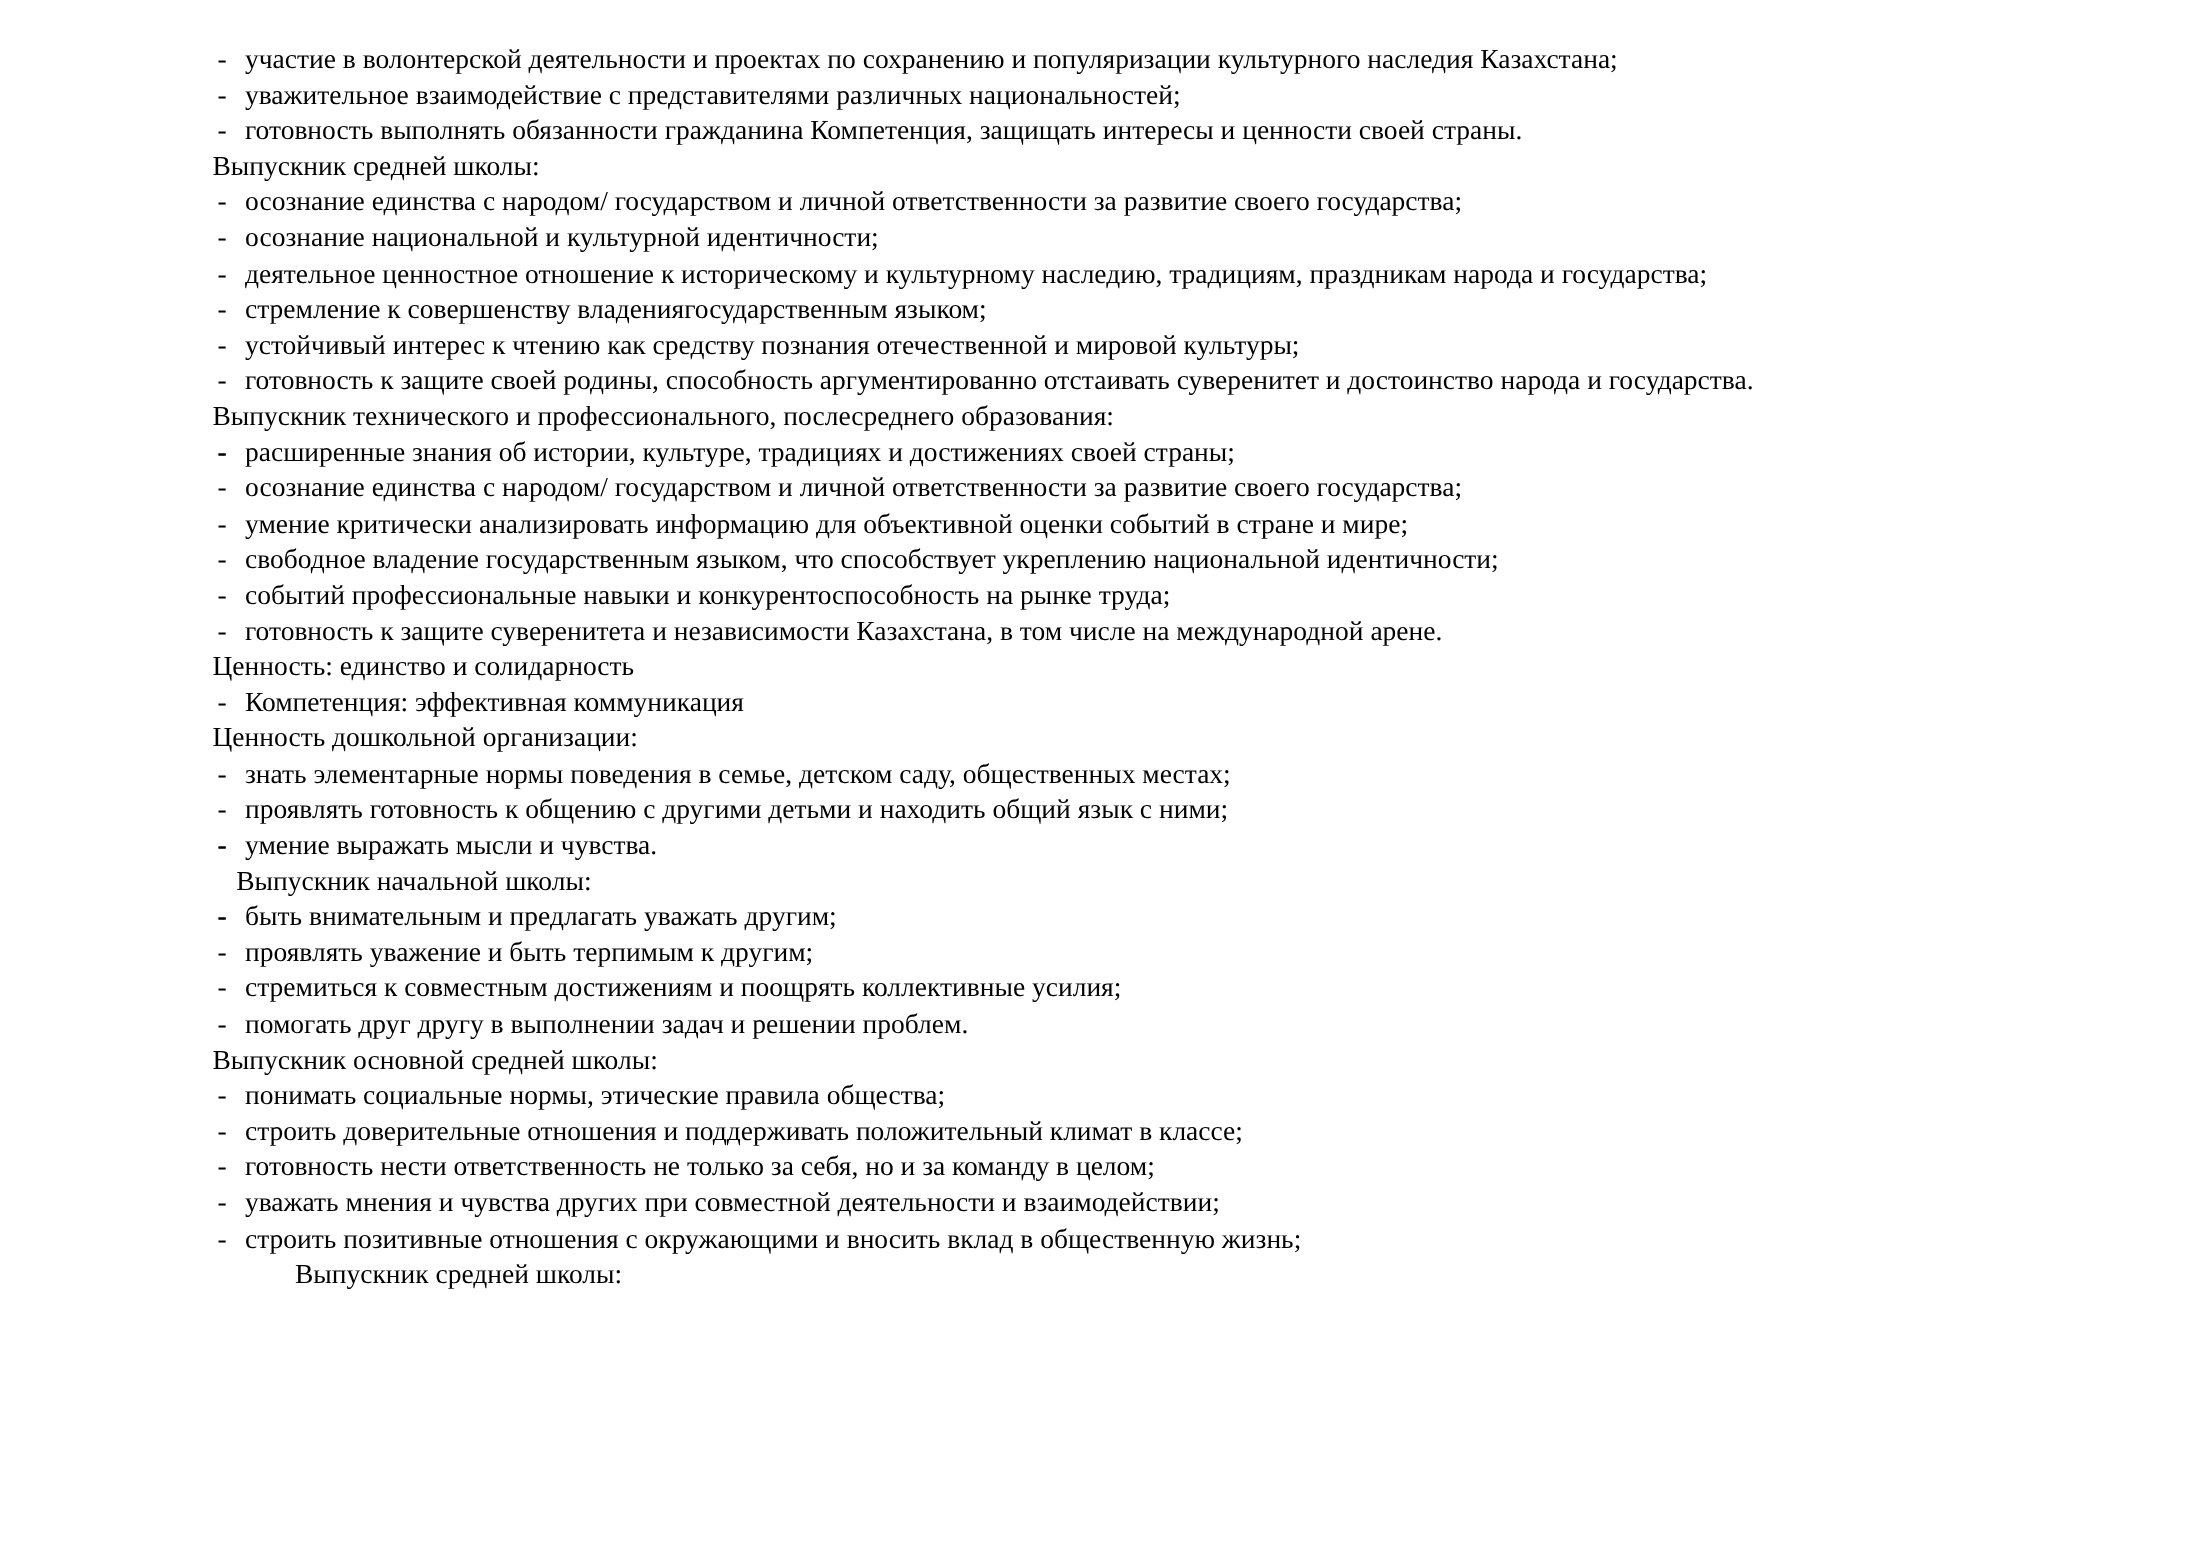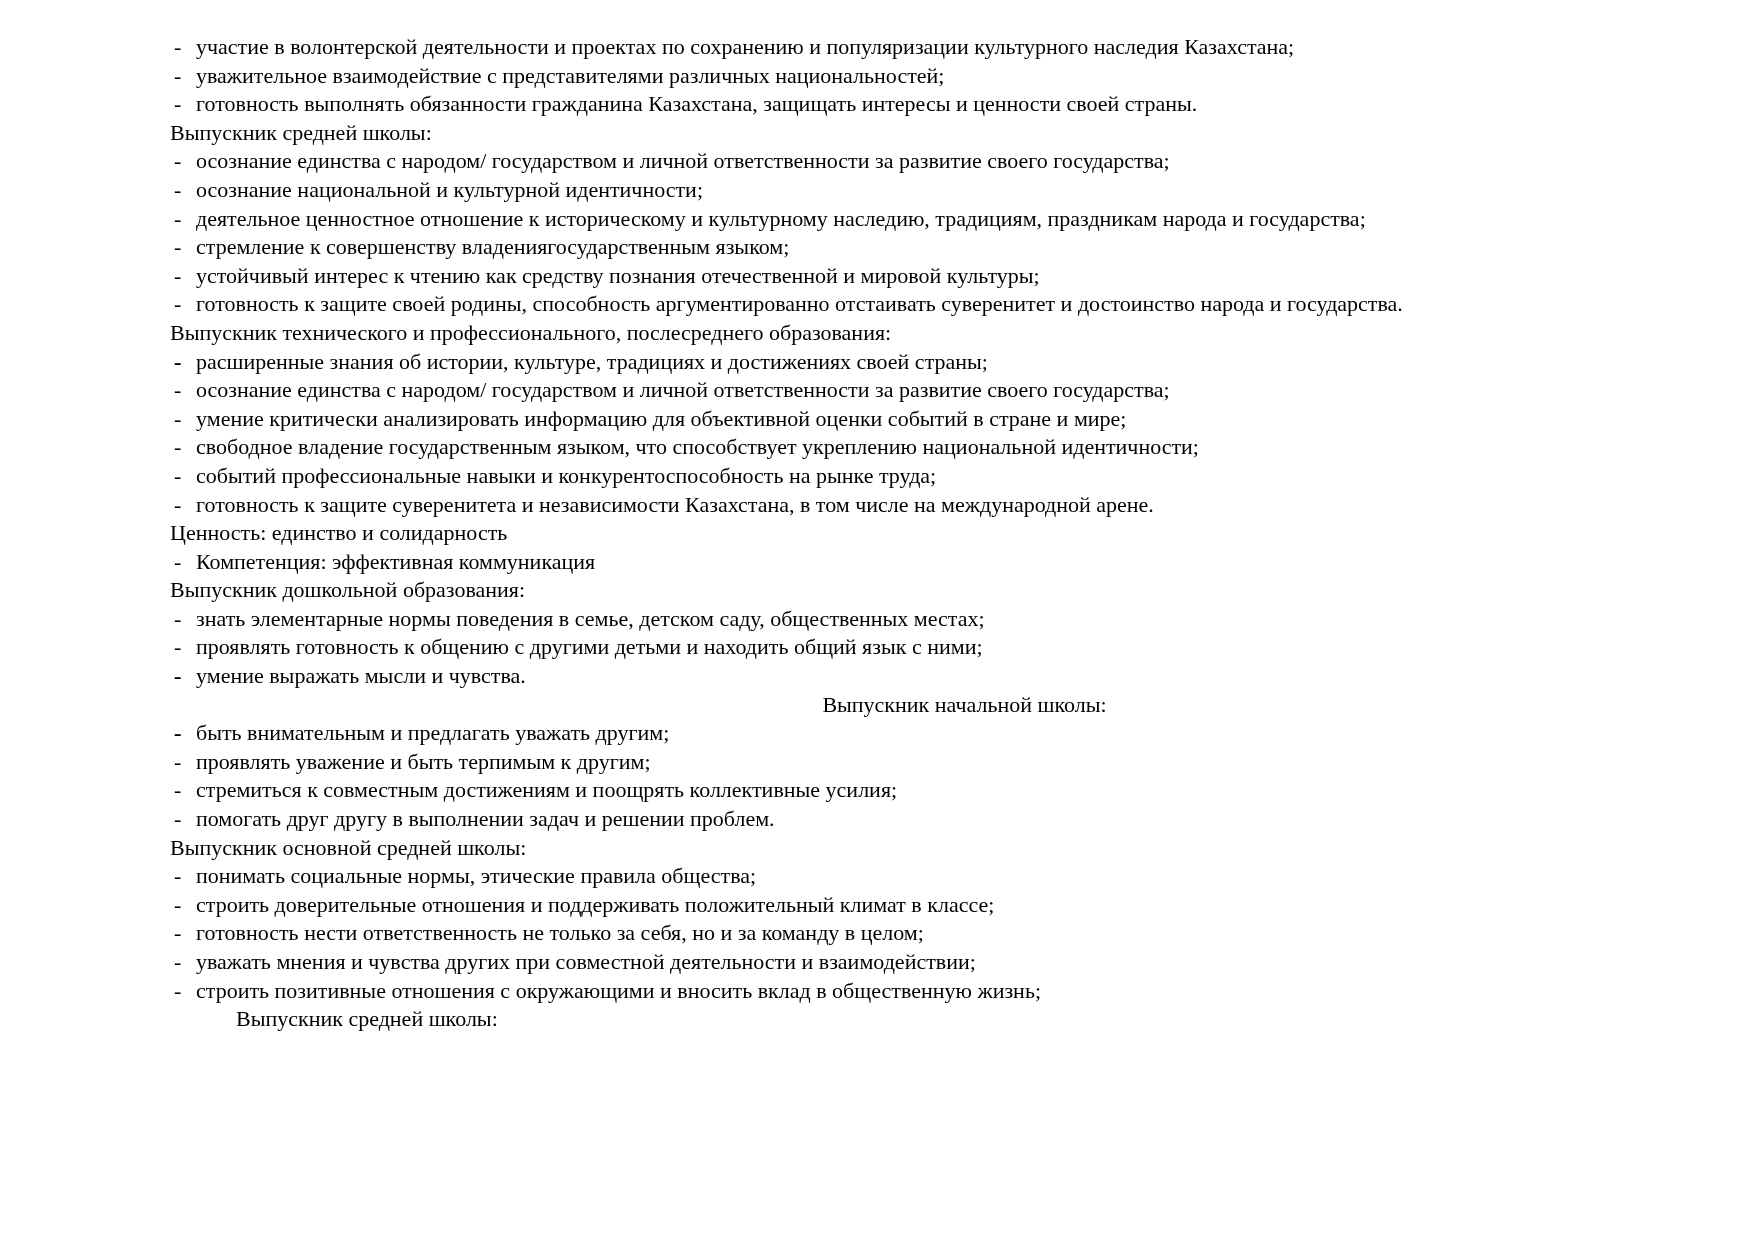--- a/index.html
+++ b/index.html
@@ -22,58 +22,58 @@
     background: #ffffff;
   }
   .doc-line {
     font-size: 22px;
     line-height: 28.6px;
     white-space: nowrap;
   }
   .doc-line.heading {
     font-weight: normal;
   }
-  .doc-line.indent-1 { padding-left: 19px; text-align: center; }
+  .doc-line.indent-1 { padding-left: 19px; }
   .doc-line.indent-2 { padding-left: 66px; }
   .doc-line.bullet {
     position: relative;
     padding-left: 26px;
   }
   .doc-line.bullet .dash {
     position: absolute;
     left: 4px;
     top: 0;
   }
 </style>
 </head>
 <body>
 
 <div class="doc-page">
   <main id="doc-lines">
       <div class="doc-line bullet"><span class="dash">-</span><span>участие в волонтерской деятельности и проектах по сохранению и популяризации культурного наследия Казахстана;</span></div>
       <div class="doc-line bullet"><span class="dash">-</span><span>уважительное взаимодействие с представителями различных национальностей;</span></div>
-      <div class="doc-line bullet"><span class="dash">-</span><span>готовность выполнять обязанности гражданина Казахстана, защищать интересы и ценности своей страны.</span></div>
+      <div class="doc-line bullet"><span class="dash">-</span><span>готовность выполнять обязанности гражданина Компетенция, защищать интересы и ценности своей страны.</span></div>
       <div class="doc-line heading"><span>Выпускник средней школы:</span></div>
       <div class="doc-line bullet"><span class="dash">-</span><span>осознание единства с народом/ государством и личной ответственности за развитие своего государства;</span></div>
       <div class="doc-line bullet"><span class="dash">-</span><span>осознание национальной и культурной идентичности;</span></div>
       <div class="doc-line bullet"><span class="dash">-</span><span>деятельное ценностное отношение к историческому и культурному наследию, традициям, праздникам народа и государства;</span></div>
       <div class="doc-line bullet"><span class="dash">-</span><span>стремление к совершенству владениягосударственным языком;</span></div>
       <div class="doc-line bullet"><span class="dash">-</span><span>устойчивый интерес к чтению как средству познания отечественной и мировой культуры;</span></div>
       <div class="doc-line bullet"><span class="dash">-</span><span>готовность к защите своей родины, способность аргументированно отстаивать суверенитет и достоинство народа и государства.</span></div>
       <div class="doc-line heading"><span>Выпускник технического и профессионального, послесреднего образования:</span></div>
       <div class="doc-line bullet"><span class="dash">-</span></div>
       <div class="doc-line bullet"><span class="dash">-</span><span>расширенные знания об истории, культуре, традициях и достижениях своей страны;</span></div>
       <div class="doc-line bullet"><span class="dash">-</span><span>осознание единства с народом/ государством и личной ответственности за развитие своего государства;</span></div>
       <div class="doc-line bullet"><span class="dash">-</span><span>умение критически анализировать информацию для объективной оценки событий в стране и мире;</span></div>
       <div class="doc-line bullet"><span class="dash">-</span><span>свободное владение государственным языком, что способствует укреплению национальной идентичности;</span></div>
       <div class="doc-line bullet"><span class="dash">-</span><span>событий профессиональные навыки и конкурентоспособность на рынке труда;</span></div>
       <div class="doc-line bullet"><span class="dash">-</span><span>готовность к защите суверенитета и независимости Казахстана, в том числе на международной арене.</span></div>
       <div class="doc-line heading"><span>Ценность: единство и солидарность</span></div>
       <div class="doc-line bullet"><span class="dash">-</span><span>Компетенция: эффективная коммуникация</span></div>
-      <div class="doc-line heading"><span>Выпускник дошкольной образования:</span></div>
+      <div class="doc-line heading"><span>Ценность дошкольной организации:</span></div>
       <div class="doc-line bullet"><span class="dash">-</span><span>знать элементарные нормы поведения в семье, детском саду, общественных местах;</span></div>
       <div class="doc-line bullet"><span class="dash">-</span><span>проявлять готовность к общению с другими детьми и находить общий язык с ними;</span></div>
       <div class="doc-line bullet"><span class="dash">-</span></div>
       <div class="doc-line bullet"><span class="dash">-</span><span>умение выражать мысли и чувства.</span></div>
       <div class="doc-line heading indent-1"><span>Выпускник начальной школы:</span></div>
       <div class="doc-line bullet"><span class="dash">-</span></div>
       <div class="doc-line bullet"><span class="dash">-</span><span>быть внимательным и предлагать уважать другим;</span></div>
       <div class="doc-line bullet"><span class="dash">-</span><span>проявлять уважение и быть терпимым к другим;</span></div>
       <div class="doc-line bullet"><span class="dash">-</span><span>стремиться к совместным достижениям и поощрять коллективные усилия;</span></div>
       <div class="doc-line bullet"><span class="dash">-</span><span>помогать друг другу в выполнении задач и решении проблем.</span></div>

